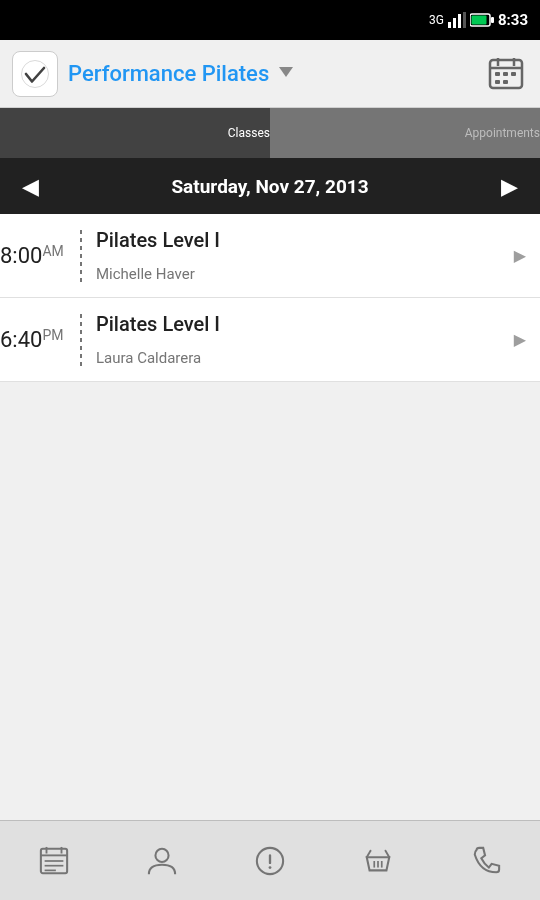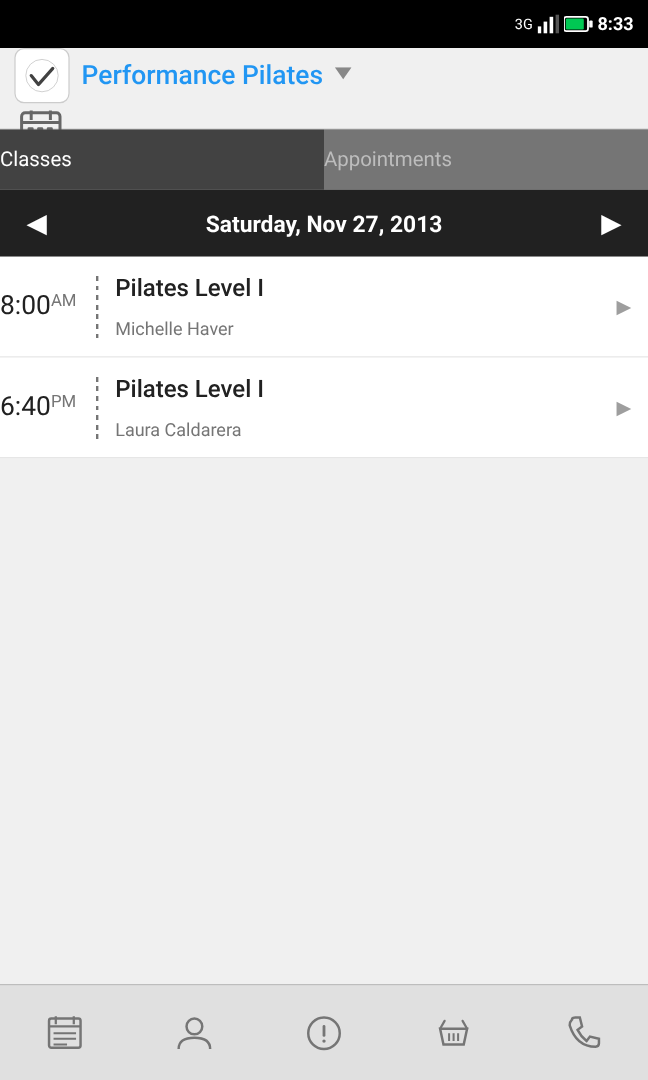--- a/index.html
+++ b/index.html
@@ -37,25 +37,24 @@
       color: #fff;
       font-size: 12px;
     }
 
     
     .app-header {
       width: 100%;
       height: 68px;
       background: #f0f0f0;
       display: flex;
-      align-items: flex-start;
+      align-items: center;
       justify-content: space-between;
       padding: 0 12px;
       border-bottom: 1px solid #d0d0d0;
-      flex-direction: column;
     }
     .header-left {
       display: flex;
       align-items: center;
       gap: 10px;
     }
     .app-logo {
       width: 46px;
       height: 46px;
       background: #fff;
@@ -90,23 +89,23 @@
     .tabs {
       width: 100%;
       height: 50px;
       display: flex;
       background: #616161;
     }
     .tab {
       flex: 1;
       display: flex;
       align-items: center;
-      justify-content: flex-start;
+      justify-content: flex-end;
       cursor: pointer;
-      font-size: 17px;
+      font-size: 12px;
     }
     .tab.active {
       background: #424242;
       color: #fff;
     }
     .tab.inactive {
       background: #757575;
       color: #bdbdbd;
     }
 

